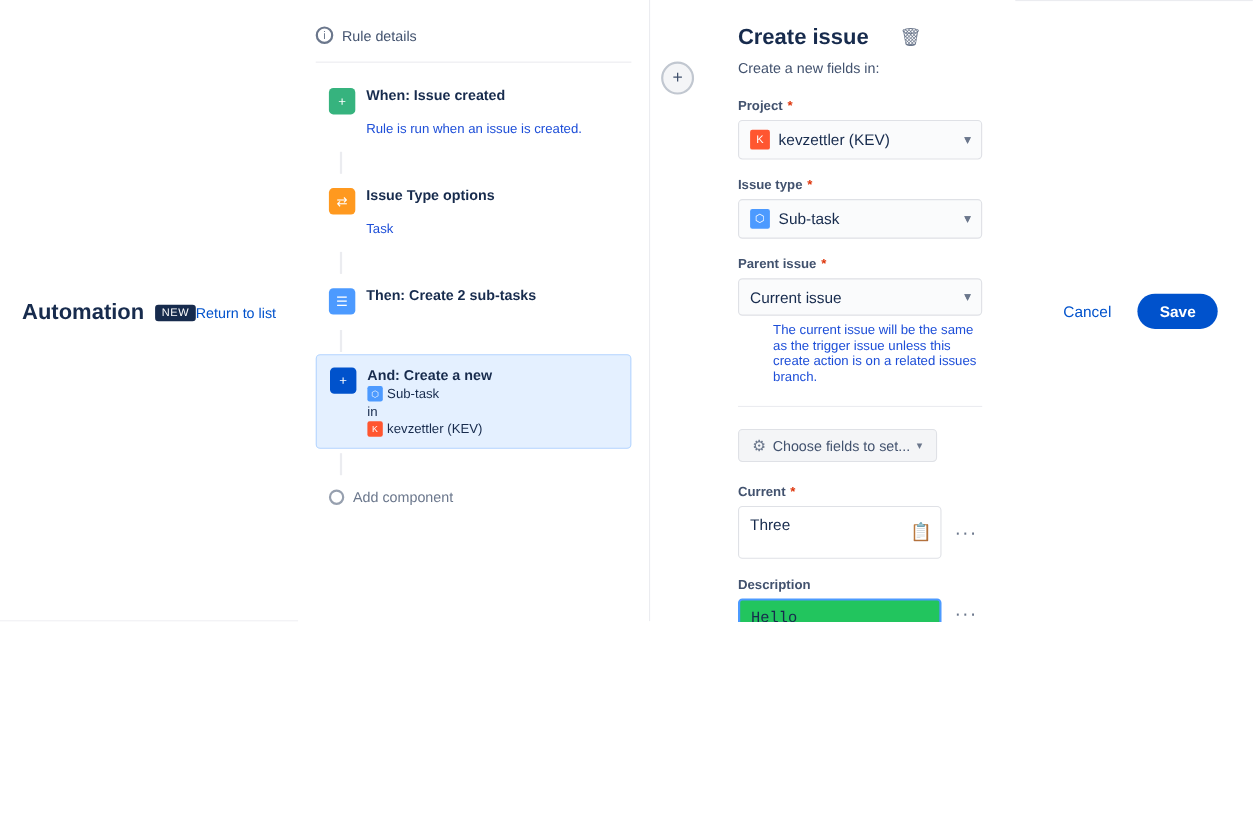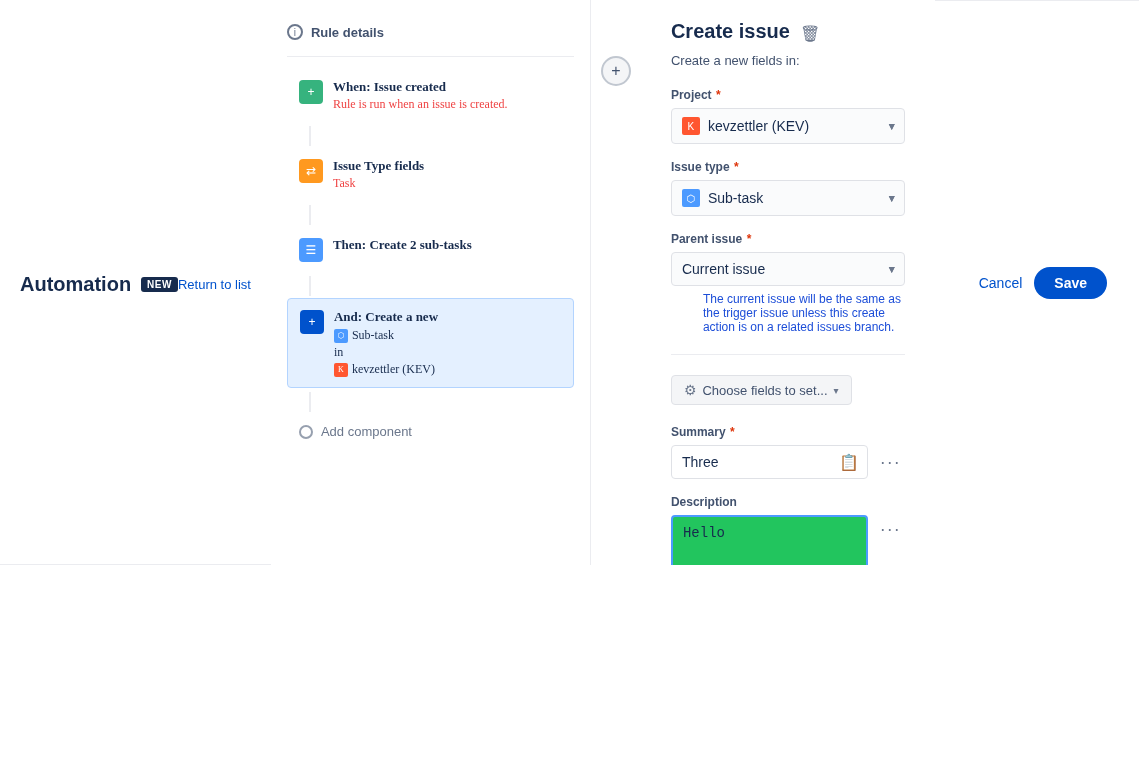--- a/index.html
+++ b/index.html
@@ -4,62 +4,62 @@
   <style>
     * { box-sizing: border-box; margin: 0; padding: 0; }
     body { font-family: -apple-system, BlinkMacSystemFont, 'Segoe UI', sans-serif; background: #fff; color: #172b4d; font-size: 14px; }
 
     .app-container { display: flex; flex-direction: row; height: 565px; width: 1139px; overflow: hidden; }
 
     
     .header { display: flex; align-items: center; justify-content: space-between; padding: 12px 20px 8px 20px; border-bottom: 1px solid #ebecf0; }
     .header-left { display: flex; align-items: center; gap: 10px; }
     .header-title { font-size: 20px; font-weight: 700; color: #172b4d; }
-    .new-badge { background: #172b4d; color: #fff; font-size: 10px; font-weight: 700; padding: 2px 6px; border-radius: 3px; letter-spacing: 0.5px; }
+    .new-badge { background: #172b4d; color: #fff; font-size: 10px; font-weight: 400; padding: 2px 6px; border-radius: 3px; letter-spacing: 0.5px; }
     .return-link { color: #0052cc; font-size: 13px; cursor: pointer; text-decoration: none; }
 
     
     .main-layout { display: flex; flex: 1; overflow: hidden; }
 
     
     .sidebar { width: 320px; padding: 16px; border-right: 1px solid #ebecf0; overflow-y: auto; flex-shrink: 0; }
 
     .rule-details { display: flex; align-items: center; gap: 8px; padding: 8px 0 12px 0; cursor: pointer; }
     .rule-details-icon { width: 16px; height: 16px; border: 2px solid #6b778c; border-radius: 50%; display: flex; align-items: center; justify-content: center; font-size: 10px; color: #6b778c; flex-shrink: 0; }
-    .rule-details-label { color: #42526e; font-size: 13px; font-weight: bold; }
+    .rule-details-label { color: #42526e; font-size: 13px; }
 
     .sidebar-divider { border: none; border-top: 1px solid #ebecf0; margin: 4px 0 12px 0; }
 
     .sidebar-item { display: flex; align-items: flex-start; gap: 10px; padding: 10px 12px; border-radius: 4px; margin-bottom: 4px; cursor: pointer; }
     .sidebar-item.active { background: #e4f0ff; border: 1px solid #b3d4ff; }
     .sidebar-item-icon { width: 24px; height: 24px; border-radius: 4px; display: flex; align-items: center; justify-content: center; font-size: 12px; flex-shrink: 0; margin-top: 1px; }
     .icon-green { background: #36b37e; color: #fff; }
     .icon-yellow { background: #ff991f; color: #fff; }
     .icon-blue-light { background: #4c9aff; color: #fff; }
     .icon-blue { background: #0052cc; color: #fff; }
-    .sidebar-item-content { flex: 1; font-family: Liberation Serif, serif; }
+    .sidebar-item-content { flex: 1; }
     .sidebar-item-title { font-weight: 600; font-size: 13px; color: #172b4d; }
-    .sidebar-item-desc { font-size: 12px; color: #ef4444; margin-top: 2px; }
+    .sidebar-item-desc { font-size: 12px; color: #1d4ed8; margin-top: 16px; }
     .sidebar-item-sub { display: flex; flex-direction: column; gap: 2px; margin-top: 3px; }
     .sub-tag { display: inline-flex; align-items: center; gap: 4px; font-size: 12px; color: #172b4d; }
     .sub-tag-icon { width: 14px; height: 14px; border-radius: 2px; display: inline-flex; align-items: center; justify-content: center; font-size: 8px; flex-shrink: 0; }
 
     .connector-line { width: 2px; height: 20px; background: #ebecf0; margin: 2px 0 2px 22px; }
 
     .add-component { display: flex; align-items: center; gap: 8px; padding: 10px 12px; cursor: pointer; color: #6b778c; font-size: 13px; }
     .add-component-circle { width: 14px; height: 14px; border: 2px solid #97a0af; border-radius: 50%; flex-shrink: 0; }
 
     
     .content-area { flex: 1; display: flex; overflow: hidden; }
     .content-connector { display: flex; flex-direction: column; align-items: center; padding-top: 56px; width: 50px; flex-shrink: 0; }
     .plus-circle { width: 30px; height: 30px; border-radius: 50%; background: #f4f5f7; border: 2px solid #c1c7d0; display: flex; align-items: center; justify-content: center; color: #42526e; font-size: 16px; font-weight: 300; cursor: pointer; flex-shrink: 0; }
 
     
     .form-panel { flex: 1; padding: 20px 30px; overflow-y: auto; }
-    .form-header { display: flex; align-items: flex-start; gap: 6px; margin-bottom: 6px; }
+    .form-header { display: flex; align-items: center; gap: 24px; margin-bottom: 6px; }
     .form-title { font-size: 20px; font-weight: 600; color: #172b4d; }
     .trash-icon { color: #6b778c; cursor: pointer; font-size: 16px; padding: 4px; }
     .form-subtitle { font-size: 13px; color: #42526e; margin-bottom: 20px; }
 
     .form-group { margin-bottom: 16px; }
     .form-label { font-size: 12px; font-weight: 600; color: #42526e; margin-bottom: 6px; display: block; }
     .required { color: #de350b; margin-left: 1px; }
     .select-wrapper { position: relative; max-width: 490px; }
     .select-wrapper::after { content: '▾'; position: absolute; right: 10px; top: 50%; transform: translateY(-50%); color: #6b778c; pointer-events: none; font-size: 12px; }
     .select-inner { width: 100%; padding: 8px 36px 8px 10px; border: 1px solid #dfe1e6; border-radius: 4px; font-size: 14px; color: #172b4d; background: #fafbfc; display: flex; align-items: center; gap: 8px; cursor: pointer; }
@@ -68,33 +68,33 @@
     .helper-text { font-size: 12px; color: #1d4ed8; margin-top: 6px; max-width: 490px; margin-left: 32px; }
 
     .divider { border: none; border-top: 1px solid #ebecf0; margin: 20px 0; max-width: 490px; }
 
     .choose-fields-btn { display: inline-flex; align-items: center; gap: 6px; padding: 6px 12px; border: 1px solid #dfe1e6; border-radius: 4px; background: #f4f5f7; font-size: 13px; color: #42526e; cursor: pointer; margin-bottom: 20px; }
     .gear-icon { font-size: 14px; color: #6b778c; }
     .chevron-down { font-size: 10px; color: #6b778c; }
 
     .summary-row { display: flex; align-items: center; gap: 8px; max-width: 490px; }
     .summary-input-wrapper { flex: 1; position: relative; }
-    .summary-input { width: 100%; padding: 8px 36px 8px 10px; border: 1px solid #dfe1e6; border-radius: 4px; font-size: 14px; color: #172b4d; background: #fff; }
+    .summary-input { width: 100%; padding: 8px 36px 22px 10px; border: 1px solid #dfe1e6; border-radius: 4px; font-size: 14px; color: #172b4d; background: #fff; }
     .smart-value-btn { position: absolute; right: 8px; top: 50%; transform: translateY(-50%); background: none; border: none; cursor: pointer; color: #6b778c; font-size: 16px; }
     .more-options-btn { background: none; border: none; cursor: pointer; color: #6b778c; font-size: 18px; letter-spacing: 1px; padding: 4px; }
 
     .description-row { display: flex; align-items: flex-start; gap: 8px; max-width: 490px; }
     .description-wrapper { flex: 1; }
     .description-textarea { width: 100%; padding: 8px 10px; border: 2px solid #4c9aff; border-radius: 4px; font-size: 14px; color: #172b4d; background: #22c55e; resize: vertical; min-height: 120px; font-family: Liberation Mono, monospace; }
 
     .more-options-link { display: flex; align-items: center; gap: 4px; color: #0052cc; font-size: 13px; cursor: pointer; margin-top: 16px; }
     .chevron-right { font-size: 10px; }
 
     
-    .footer { display: flex; justify-content: flex-end; align-items: center; padding: 14px 32px; border-top: 1px solid #ebecf0; }
+    .footer { display: flex; justify-content: flex-end; align-items: center; gap: 12px; padding: 14px 32px; border-top: 1px solid #ebecf0; }
     .cancel-btn { background: none; border: none; color: #0052cc; font-size: 14px; cursor: pointer; padding: 6px 12px; border-radius: 4px; }
     .save-btn { background: #0052cc; color: #fff; border: none; font-size: 14px; font-weight: 600; cursor: pointer; padding: 8px 20px; border-radius: 16px; }
   </style>
 </head>
 <body>
 
 <div class="app-container">
 
   <div class="header">
     <div class="header-left">
@@ -120,21 +120,21 @@
           <div class="sidebar-item-title">When: Issue created</div>
           <div class="sidebar-item-desc">Rule is run when an issue is created.</div>
         </div>
       </div>
 
       <div class="connector-line"></div>
 
       <div class="sidebar-item">
         <div class="sidebar-item-icon icon-yellow">⇄</div>
         <div class="sidebar-item-content">
-          <div class="sidebar-item-title">Issue Type fields</div>
+          <div class="sidebar-item-title">Issue Type options</div>
           <div class="sidebar-item-desc">Task</div>
         </div>
       </div>
 
       <div class="connector-line"></div>
 
       <div class="sidebar-item">
         <div class="sidebar-item-icon icon-blue-light">☰</div>
         <div class="sidebar-item-content">
           <div class="sidebar-item-title">Then: Create 2 sub-tasks</div>
@@ -231,21 +231,21 @@
         
         <button class="choose-fields-btn">
           <span class="gear-icon">⚙</span>
           <span>Choose fields to set...</span>
           <span class="chevron-down">▾</span>
         </button>
 
         
         <div class="form-group">
           <label class="form-label">
-            <span>Summary</span><span class="required"> *</span>
+            <span>Current</span><span class="required"> *</span>
           </label>
           <div class="summary-row">
             <div class="summary-input-wrapper">
               <input class="summary-input" type="text" value="Three" style="">
               <button class="smart-value-btn" title="Smart values">📋</button>
             </div>
             <button class="more-options-btn">···</button>
           </div>
         </div>
 

